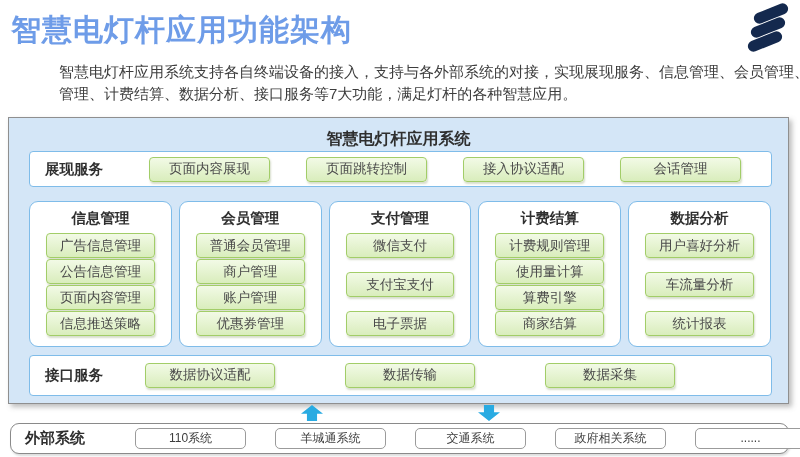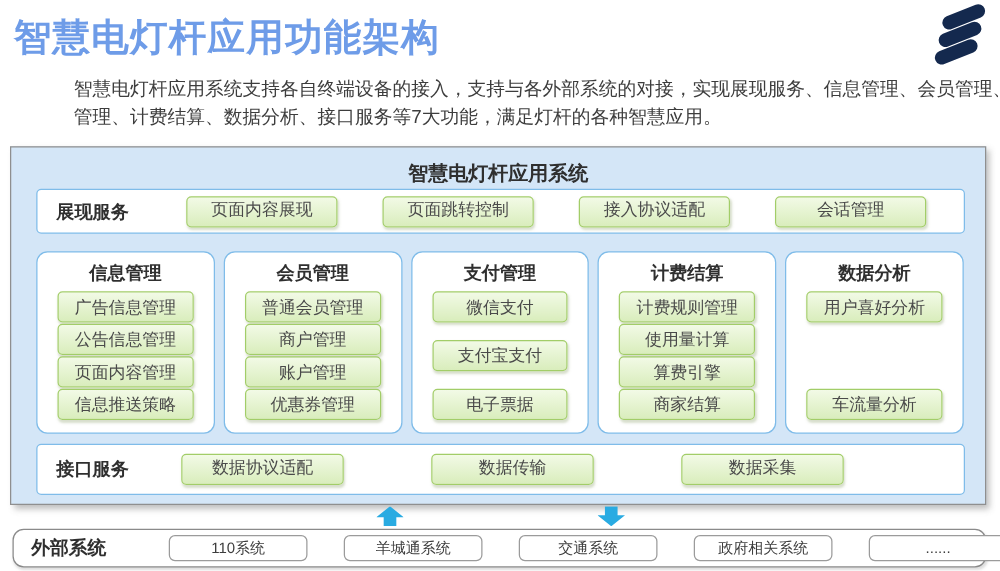--- a/index.html
+++ b/index.html
@@ -132,20 +132,21 @@
             <div class="gbtn">使用量计算</div>
             <div class="gbtn">算费引擎</div>
             <div class="gbtn">商家结算</div>
           </div>
       </div>
       <div class="col">
         <div class="col-title">数据分析</div>
         <div class="col-items">
             <div class="gbtn">用户喜好分析</div>
             <div class="gbtn">车流量分析</div>
+            <div class="gbtn">统计报表</div>
           </div>
       </div>
     </div>
 
     <div class="hrow irow">
       <span class="row-label">接口服务</span>
       <div class="row-items">
           <div class="gbtn">数据协议适配</div>
           <div class="gbtn">数据传输</div>
           <div class="gbtn">数据采集</div>

